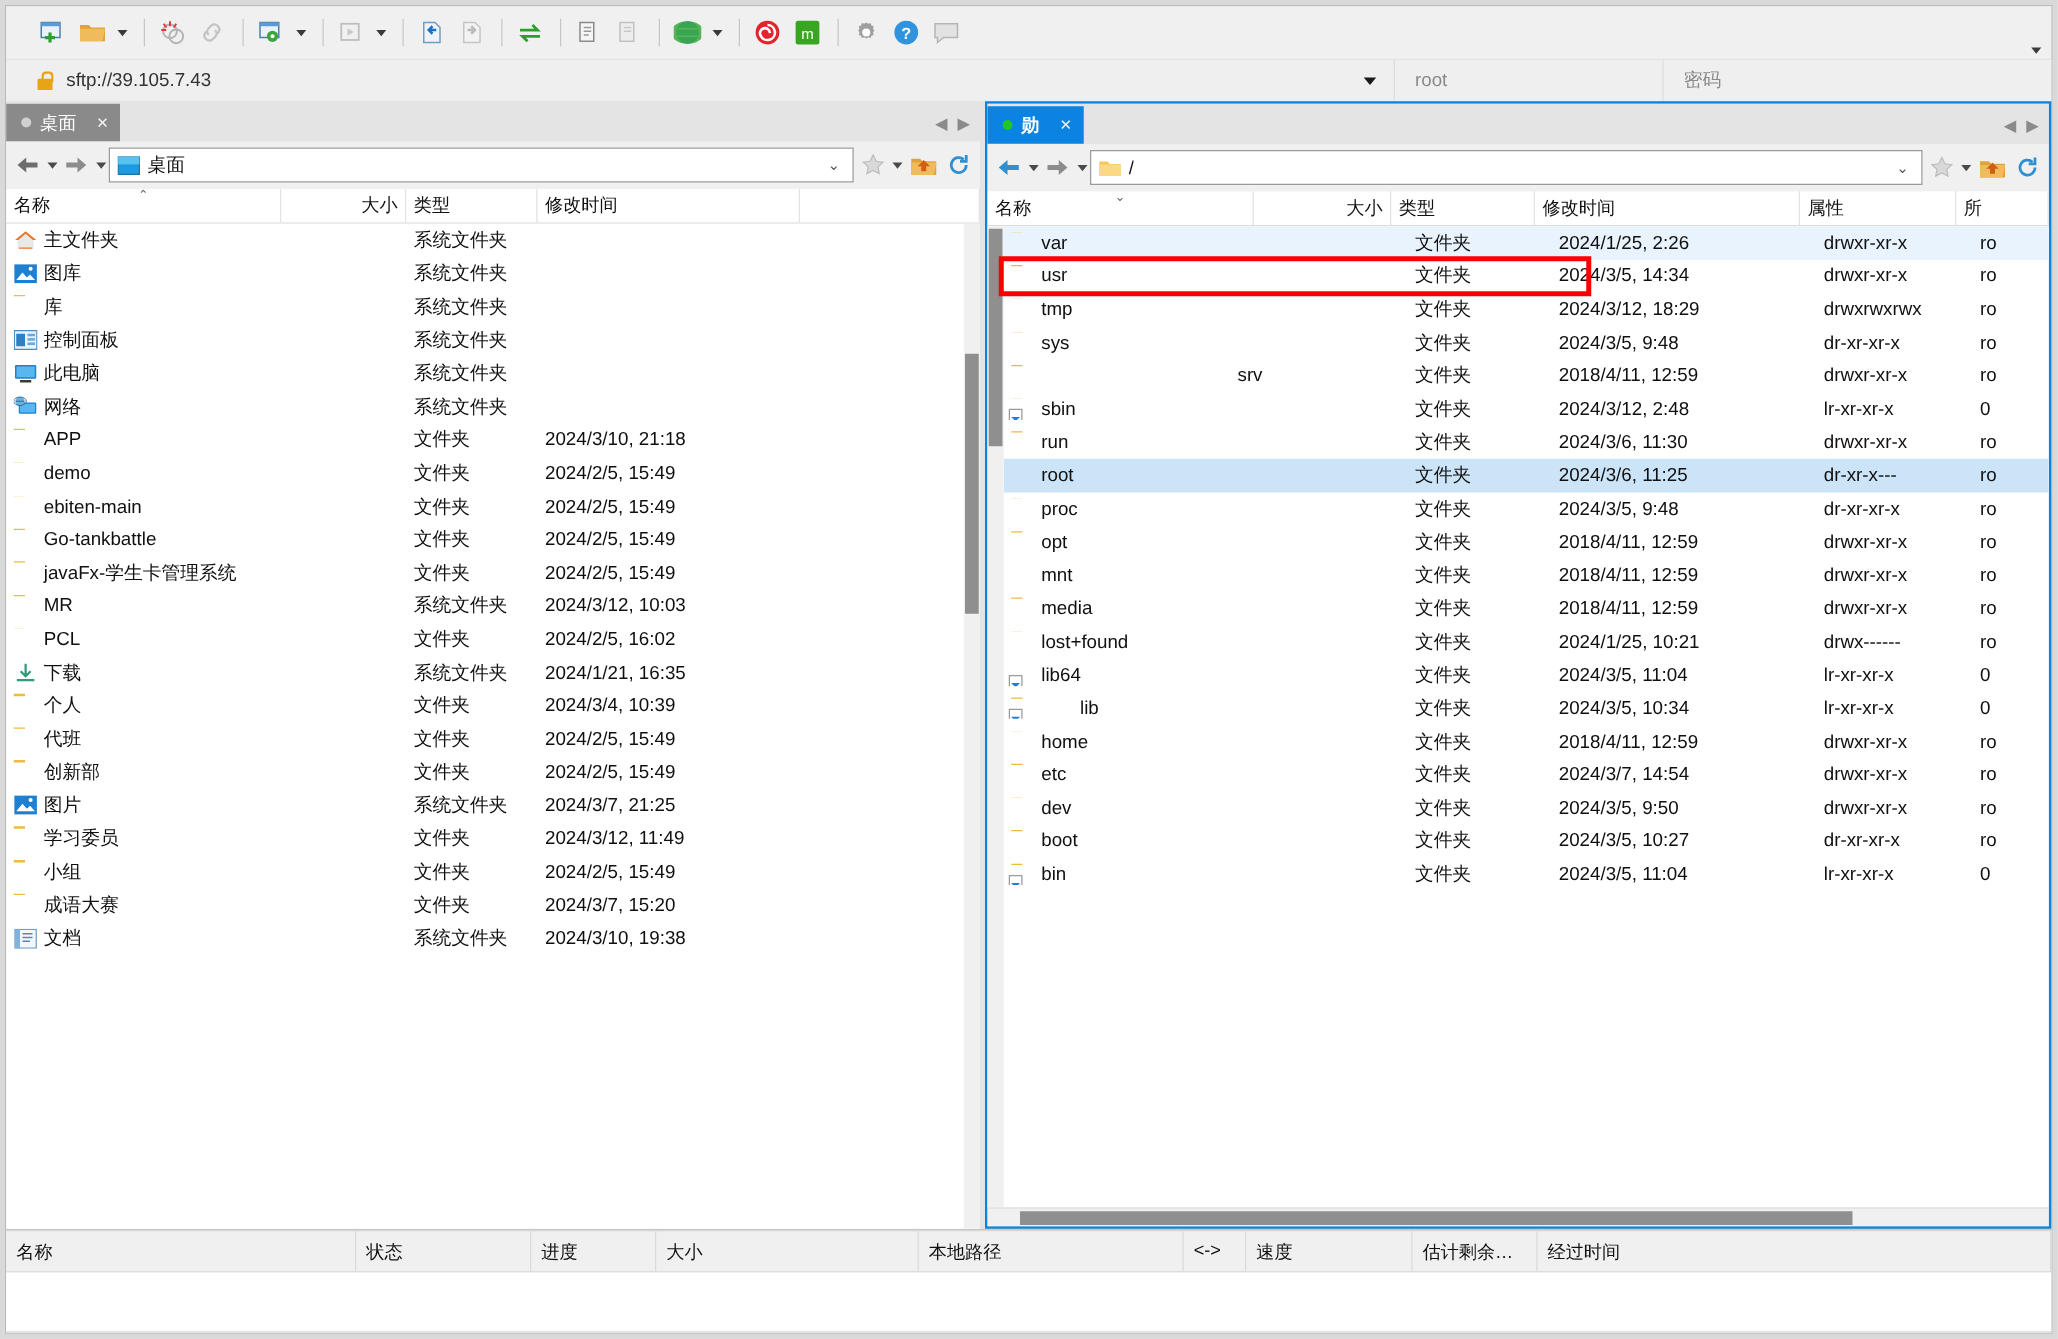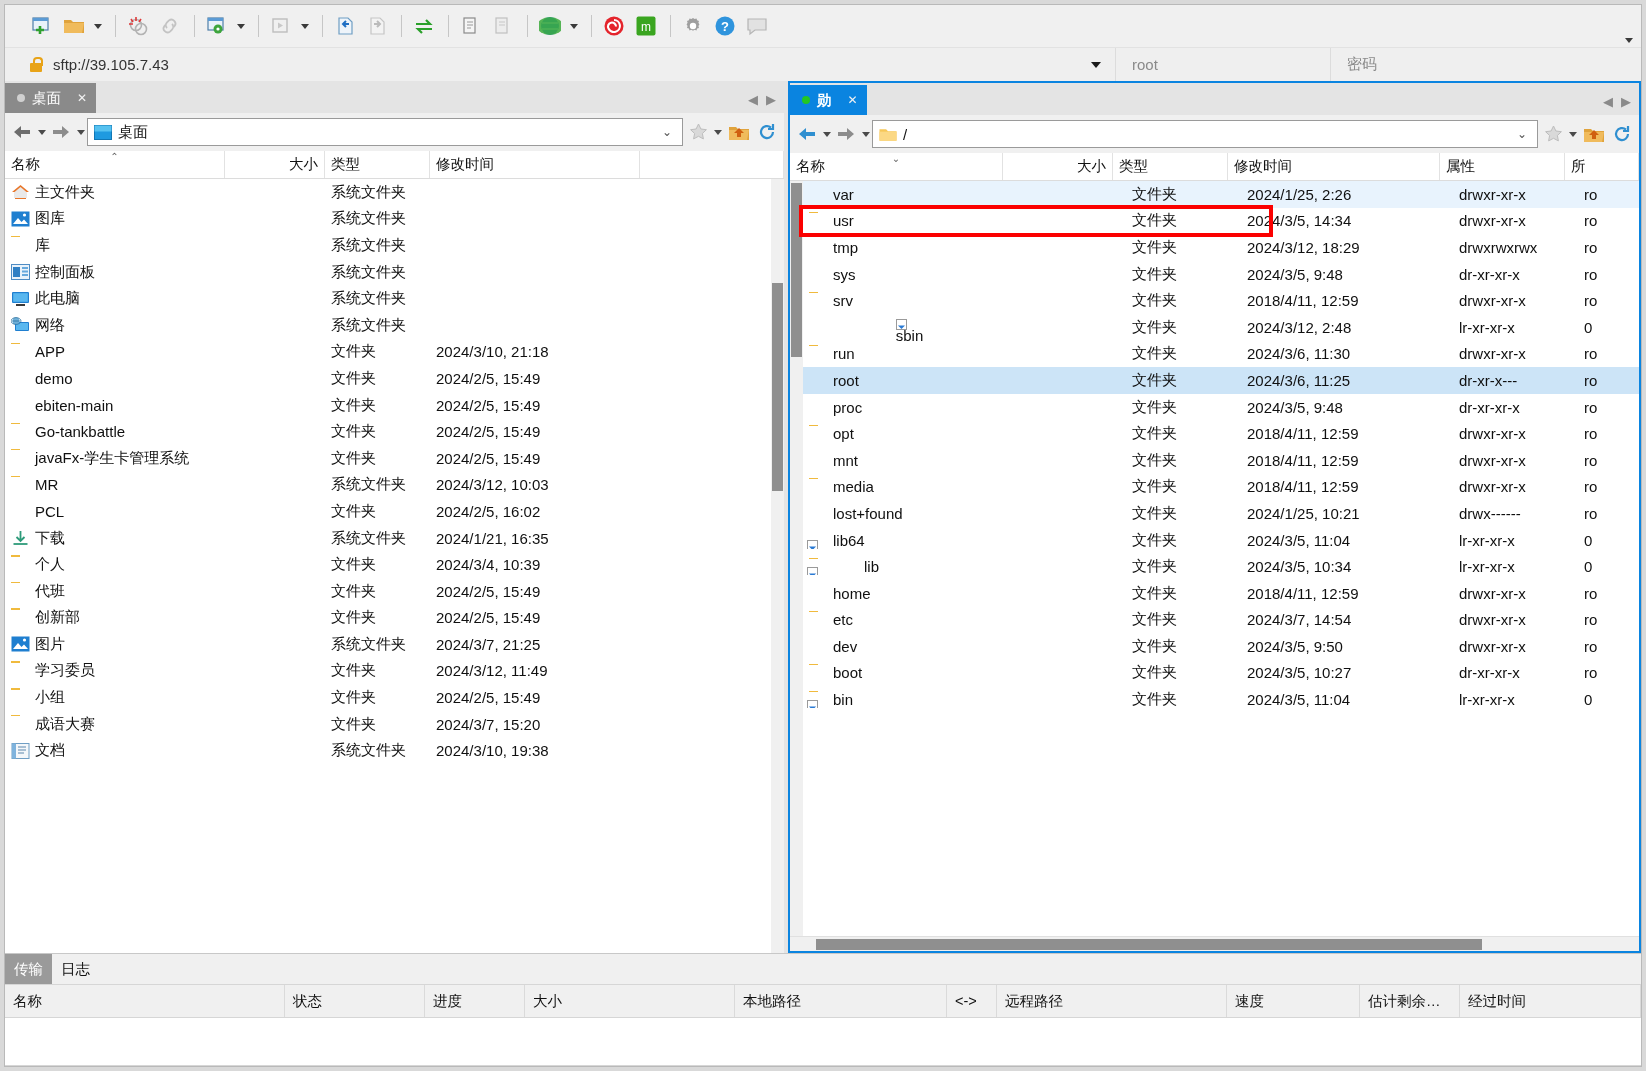--- a/index.html
+++ b/index.html
@@ -745,32 +745,32 @@
                 <span class="ficon"><span class="fold"></span></span>
                 <span>sys</span>
               </div>
               <div class="cell r" style="width: 110px;"></div>
               <div class="cell" style="width: 115px;">文件夹</div>
               <div class="cell" style="width: 212px;">2024/3/5, 9:48</div>
               <div class="cell" style="width: 125px;">dr-xr-xr-x</div>
               <div class="cell" style="flex: 1 1 auto;">ro</div>
             </div>
             <div class="row">
-              <div class="cell" style="width: 213px;">
+              <div class="cell" style="width: 213px; justify-content: space-between;">
                 <span class="ficon"><span class="fold"></span></span>
                 <span>srv</span>
               </div>
               <div class="cell r" style="width: 110px;"></div>
               <div class="cell" style="width: 115px;">文件夹</div>
               <div class="cell" style="width: 212px;">2018/4/11, 12:59</div>
               <div class="cell" style="width: 125px;">drwxr-xr-x</div>
               <div class="cell" style="flex: 1 1 auto;">ro</div>
             </div>
             <div class="row">
-              <div class="cell" style="width: 213px; flex-direction: column;">
+              <div class="cell" style="width: 213px;">
                 <span class="ficon"><span class="fold"></span><span class="linkbadge"></span></span>
                 <span>sbin</span>
               </div>
               <div class="cell r" style="width: 110px;"></div>
               <div class="cell" style="width: 115px;">文件夹</div>
               <div class="cell" style="width: 212px;">2024/3/12, 2:48</div>
               <div class="cell" style="width: 125px;">lr-xr-xr-x</div>
               <div class="cell" style="flex: 1 1 auto;">0</div>
             </div>
             <div class="row">
@@ -930,31 +930,26 @@
           </div>
         <div class="redbox" id="redbox" style="border-color: rgb(251, 0, 0); left: 9px; top: 23.5938px; width: 474px; height: 32.5938px;"></div>
       </div>
       <div class="hscroll">
         <div class="hthumb" style="left:26px;width:666px;"></div>
       </div>
     </div>
   </div>
 
   <div class="bottom">
-    <div class="btabs">
-      <div class="btab sel">传输</div>
-      <div class="btab unsel">日志</div>
-    </div>
     <div class="xhead">
       <div class="xh" style="width:280px">名称</div>
       <div class="xh" style="width:140px">状态</div>
       <div class="xh" style="width:100px">进度</div>
       <div class="xh" style="width:210px">大小</div>
       <div class="xh" style="width:212px">本地路径</div>
       <div class="xh" style="width:50px">&lt;-&gt;</div>
-      <div class="xh" style="width:230px">远程路径</div>
       <div class="xh" style="width:133px">速度</div>
       <div class="xh" style="width:100px">估计剩余…</div>
       <div class="xh" style="flex:1 1 auto">经过时间</div>
     </div>
     <div class="xbody"></div>
   </div>
 </div>
 
 </body></html>

